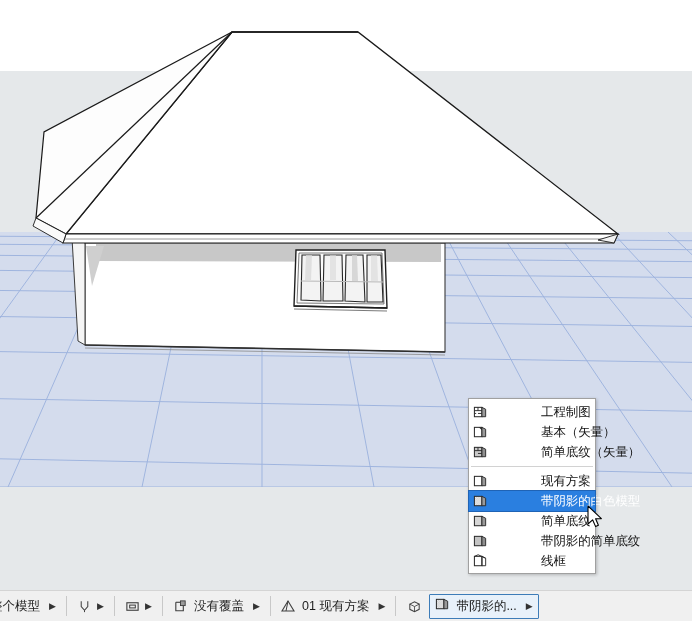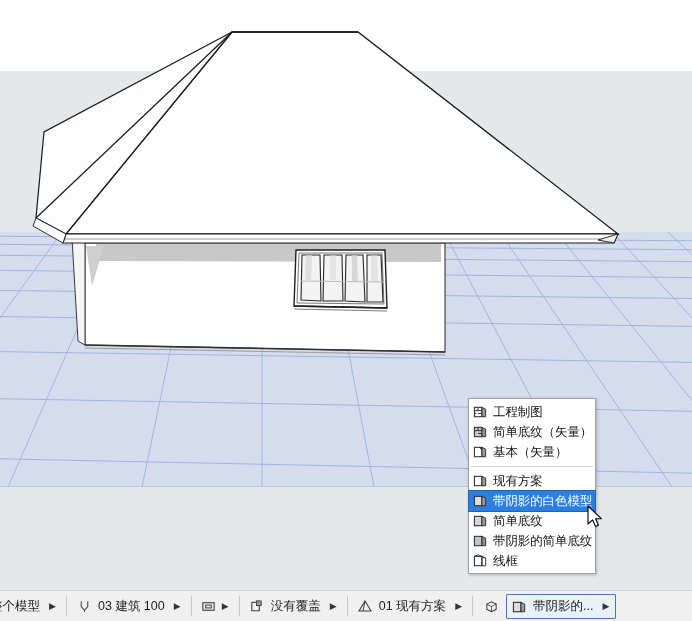--- a/index.html
+++ b/index.html
@@ -30,35 +30,35 @@
     font-size:12.5px;color:#1c1c1c;white-space:nowrap;
     padding:0 6px 0 4px;line-height:31px;
   }
   .sb-arrow{
     width:13px;height:31px;display:flex;align-items:center;justify-content:center;
     color:#333;font-size:9px;flex:0 0 auto;
   }
   .sb-sep{width:1px;height:20px;background:#c8c8c8;margin:0 3px;flex:0 0 auto;}
   .sb-active{
     border:1px solid #3d7cb8;background:#e8f1fa;border-radius:1px;
-    height:25px;display:flex;align-items:flex-end;padding:0 2px;box-sizing:border-box;
+    height:25px;display:flex;align-items:flex-start;padding:0 2px;box-sizing:border-box;
   }
   .sb-active .sb-label{line-height:23px;}
   .sb-active .sb-arrow{height:23px;}
 
   
   .ctx-menu{
     position:absolute;left:468px;top:398px;width:128px;
     background:#ffffff;border:1px solid #a0a0a0;
     box-shadow:1px 1px 3px rgba(0,0,0,.22);
     padding:3px 0 2px 0;box-sizing:border-box;z-index:30;
   }
   .ctx-row{
     display:flex;align-items:center;height:20px;
-    padding:0 2px;box-sizing:border-box;cursor:default;position:relative;
+    padding:0 2px;box-sizing:border-box;cursor:default;position:relative;gap:48px;
   }
   .ctx-row .ci{width:19px;height:18px;flex:0 0 auto;display:flex;align-items:center;justify-content:center;}
   .ctx-row .ct{
     font-size:12.5px;color:#111;white-space:nowrap;
     padding-left:3px;line-height:18px;letter-spacing:-0.1px;
   }
   .ctx-row.sel{background:#2a7fe0;outline:1px solid #1f63b5;}
   .ctx-row.sel .ct{color:#ffffff;}
   .ctx-div{height:1px;background:#d2d2d2;margin:4px 2px 4px 2px;}
   .cursor-arrow{position:absolute;left:587px;top:505px;z-index:40;pointer-events:none;}
@@ -180,39 +180,39 @@
           <line x1="5.3" y1="9" x2="9.5" y2="9" stroke="#2b2b2b" stroke-width="1"></line>
           <line x1="1.5" y1="9" x2="3.4" y2="9" stroke="#2b2b2b" stroke-width="1"></line>
         </svg>
       </span>
       <span class="ct">工程制图</span>
     </div>
 
     <div class="ctx-row">
       <span class="ci">
         <svg width="15" height="15" viewBox="0 0 16 16">
+          <rect x="1.5" y="2.5" width="8" height="10" fill="#fff" stroke="#2b2b2b" stroke-width="1.1"></rect>
+          <path d="M9.5 2.5 L13.5 4.5 L13.5 12.5 L9.5 12.5 Z" fill="#9a9a9a" stroke="#2b2b2b" stroke-width="1"></path>
+          <path d="M6.2 2.5 L9.5 2.5 L9.5 5.6 Z" fill="#2b2b2b"></path>
+        </svg>
+      </span>
+      <span class="ct">基本（矢量）</span>
+    </div>
+
+    <div class="ctx-row">
+      <span class="ci">
+        <svg width="15" height="15" viewBox="0 0 16 16">
           <rect x="1.5" y="2.5" width="8" height="10" fill="#c9c9c9" stroke="#2b2b2b" stroke-width="1.1"></rect>
           <path d="M9.5 2.5 L13.5 4.5 L13.5 12.5 L9.5 12.5 Z" fill="#8f8f8f" stroke="#2b2b2b" stroke-width="1"></path>
           <line x1="1.5" y1="6" x2="9.5" y2="6" stroke="#2b2b2b" stroke-width="1"></line>
           <line x1="5.3" y1="2.5" x2="5.3" y2="6" stroke="#2b2b2b" stroke-width="1"></line>
           <line x1="5.3" y1="9" x2="9.5" y2="9" stroke="#2b2b2b" stroke-width="1"></line>
         </svg>
       </span>
       <span class="ct">简单底纹（矢量）</span>
-    </div>
-
-    <div class="ctx-row">
-      <span class="ci">
-        <svg width="15" height="15" viewBox="0 0 16 16">
-          <rect x="1.5" y="2.5" width="8" height="10" fill="#fff" stroke="#2b2b2b" stroke-width="1.1"></rect>
-          <path d="M9.5 2.5 L13.5 4.5 L13.5 12.5 L9.5 12.5 Z" fill="#9a9a9a" stroke="#2b2b2b" stroke-width="1"></path>
-          <path d="M6.2 2.5 L9.5 2.5 L9.5 5.6 Z" fill="#2b2b2b"></path>
-        </svg>
-      </span>
-      <span class="ct">基本（矢量）</span>
     </div>
 
     <div class="ctx-div"></div>
 
     <div class="ctx-row">
       <span class="ci">
         <svg width="15" height="15" viewBox="0 0 16 16">
           <rect x="1.5" y="2.5" width="8" height="10" fill="#ffffff" stroke="#2b2b2b" stroke-width="1.1"></rect>
           <path d="M9.5 2.5 L13.5 4.5 L13.5 12.5 L9.5 12.5 Z" fill="#9a9a9a" stroke="#2b2b2b" stroke-width="1"></path>
         </svg>
@@ -283,21 +283,20 @@
     </div>
     <div class="sb-sep"></div>
 
     <div class="sb-item">
       <span class="sb-icon">
         <svg width="15" height="15" viewBox="0 0 16 16">
           <path d="M4.5 2.5 L4.5 8 L8 12 L11.5 8 L11.5 2.5" fill="none" stroke="#404040" stroke-width="1.1"></path>
           <line x1="8" y1="12" x2="8" y2="14" stroke="#404040" stroke-width="1.1"></line>
         </svg>
       </span>
-      <span class="sb-label">03 建筑 100</span>
       <span class="sb-arrow">▶</span>
     </div>
     <div class="sb-sep"></div>
 
     <div class="sb-item">
       <span class="sb-icon">
         <svg width="15" height="15" viewBox="0 0 16 16">
           <rect x="2" y="4" width="12" height="8" fill="none" stroke="#404040" stroke-width="1.2"></rect>
           <rect x="5" y="6.5" width="6" height="3" fill="none" stroke="#404040" stroke-width="1.1"></rect>
         </svg>

